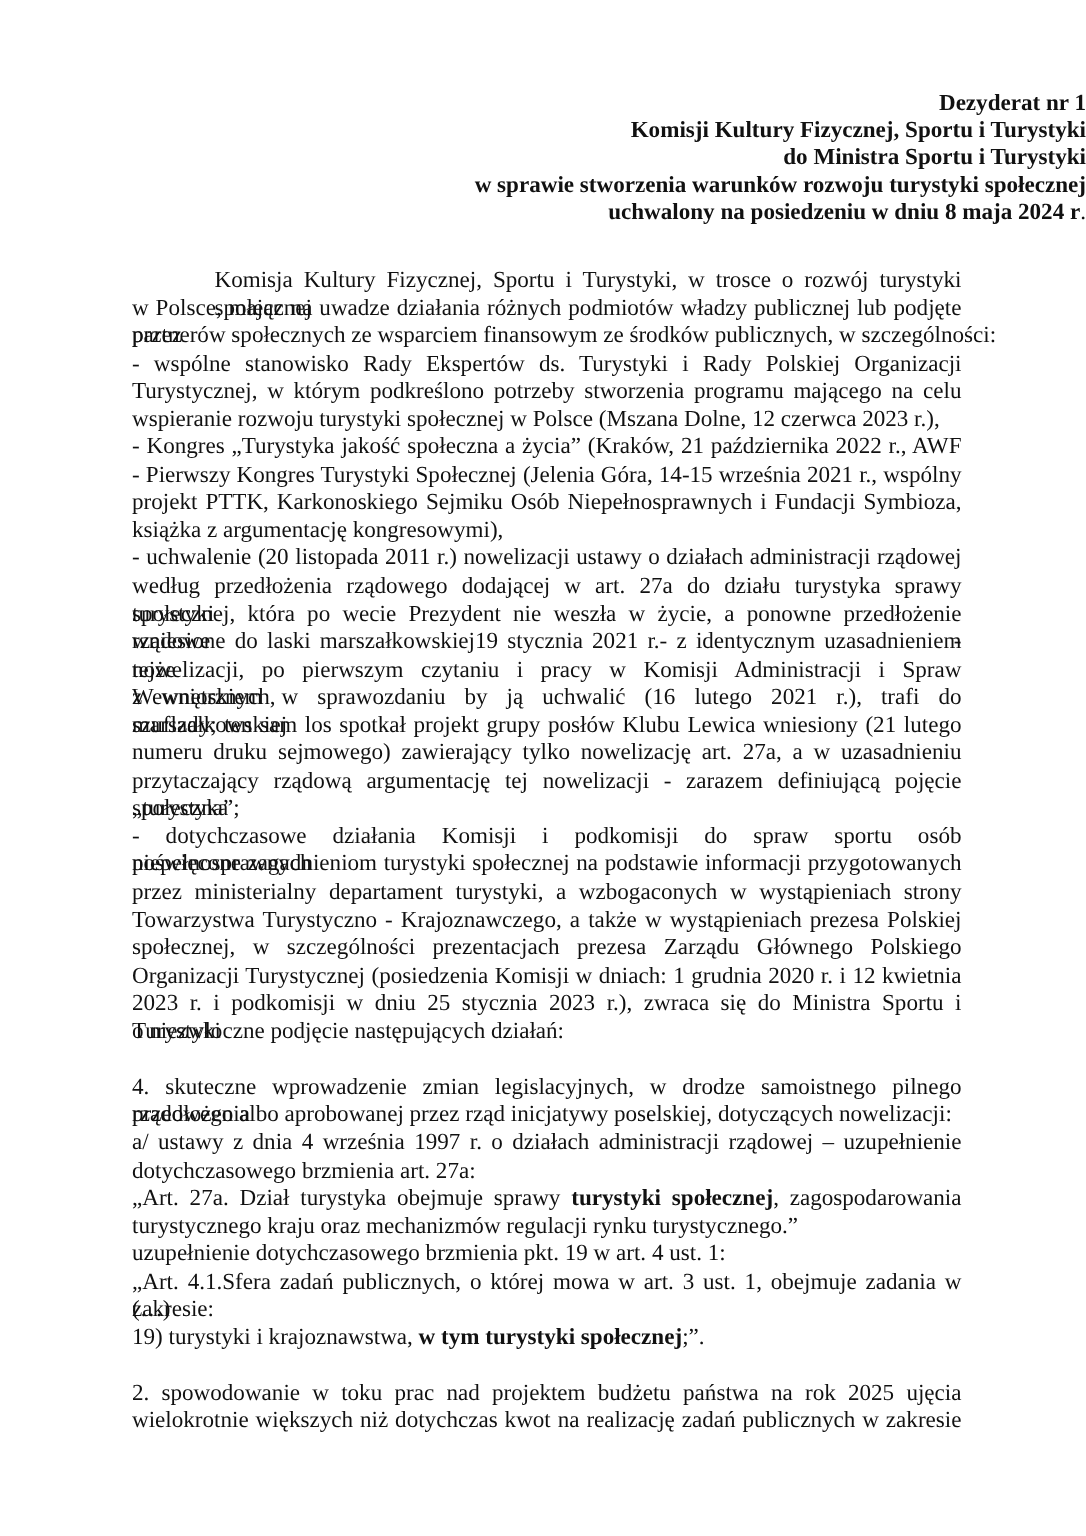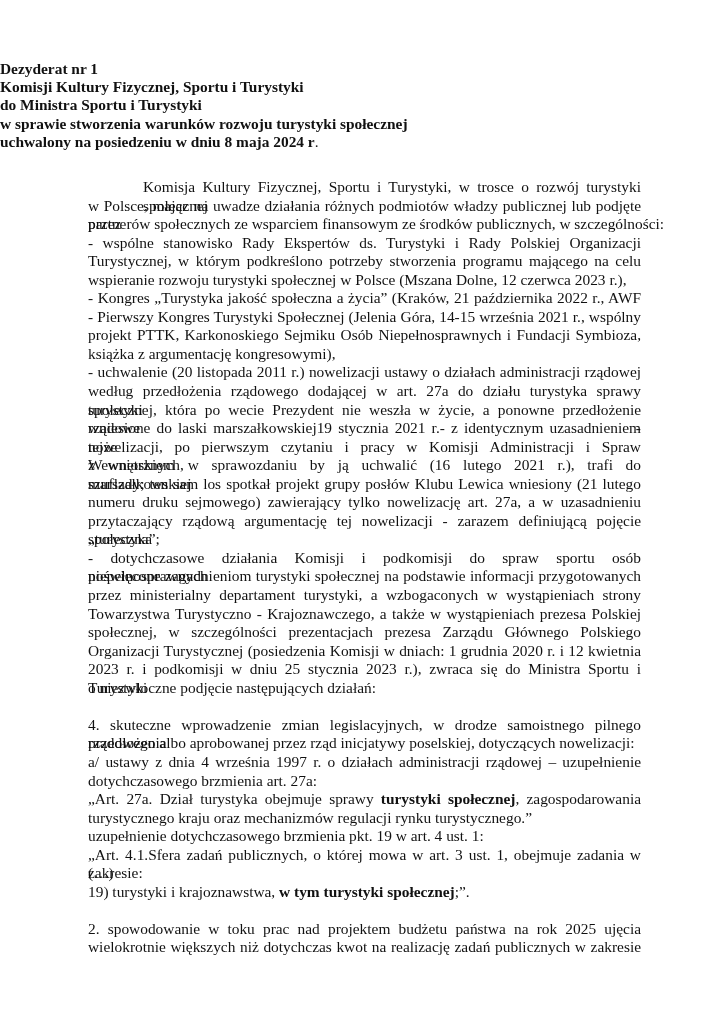--- a/index.html
+++ b/index.html
@@ -4,21 +4,21 @@
 <style>
   html, body { margin: 0; padding: 0; background: #ffffff; }
   body {
     width: 724px; height: 1024px; position: relative; overflow: hidden;
     font-family: "Liberation Serif", "DejaVu Serif", serif;
     color: #111111;
   }
   .page { position: absolute; left: 0; top: 0; width: 724px; height: 1024px; background: #fff; }
   .title-block {
     position: absolute; left: 0; top: 60px; width: 724px;
-    text-align: left; font-weight: bold; font-size: 15.4px; line-height: 18.2px;
+    text-align: right; font-weight: bold; font-size: 15.4px; line-height: 18.2px;
   }
   .title-line { display: block; }
   .title-line .plain { font-weight: normal; }
   .body {
     position: absolute; left: 88px; top: 178px; width: 553px;
     font-size: 15.4px; line-height: 18.55px;
   }
   .line { display: block; white-space: nowrap; height: 18.55px; }
   .j { text-align: justify; text-align-last: justify; white-space: normal; }
   .indent { padding-left: 55px; }

